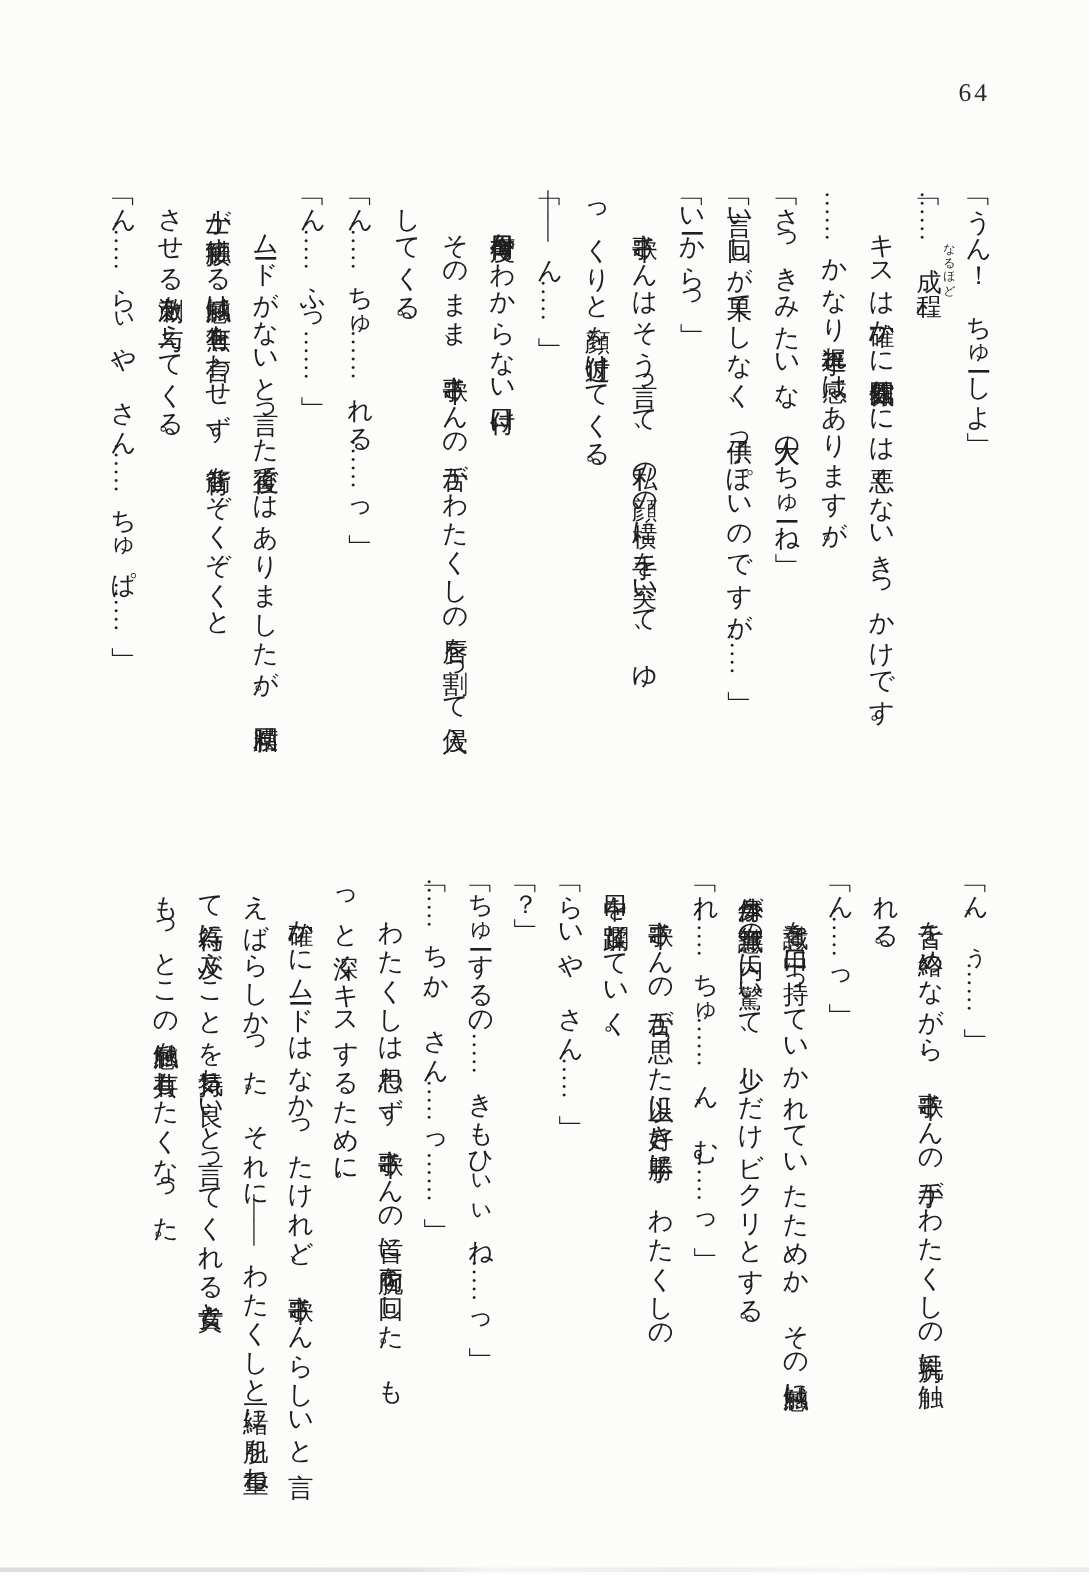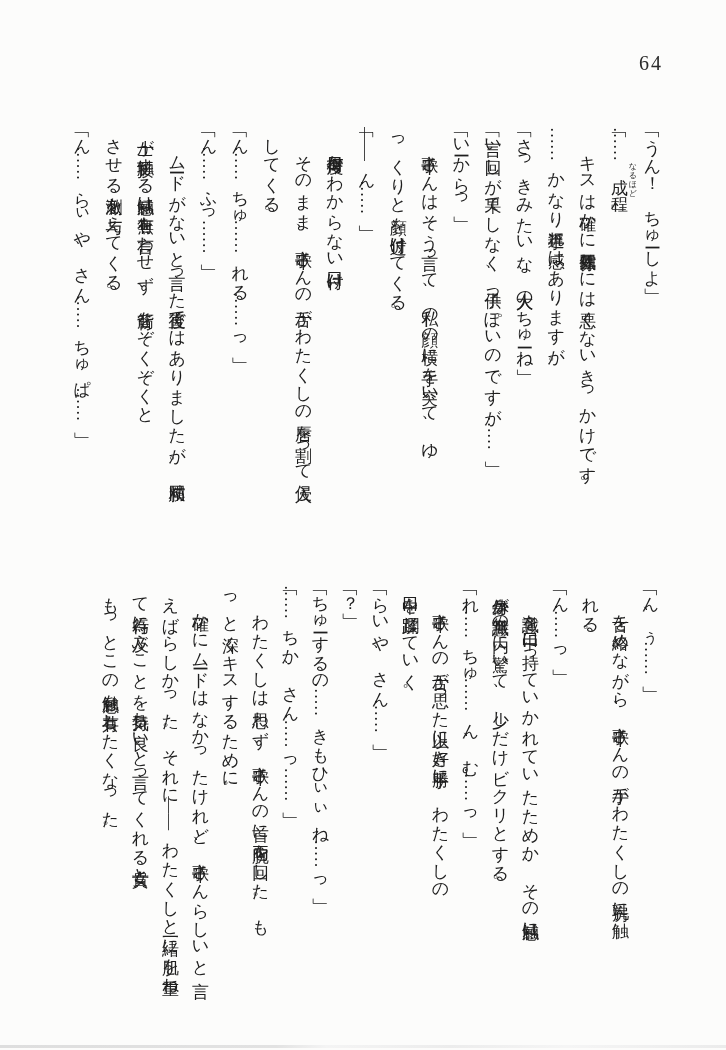--- a/index.html
+++ b/index.html
@@ -15,21 +15,21 @@
     font-family: "Liberation Serif", "DejaVu Serif", serif;
   }
   .page {
     position: absolute;
     inset: 0;
   }
   .page-number {
     position: absolute;
     top: 52px;
     left: 639px;
-    font-size: 20px;
+    font-size: 17px;
     letter-spacing: 2px;
     color: #2b2b2b;
     text-align: right;
   }
   .vblock {
     position: absolute;
     writing-mode: vertical-rl;
     text-orientation: mixed;
     color: #1e1e1e;
     font-size: 17px;

